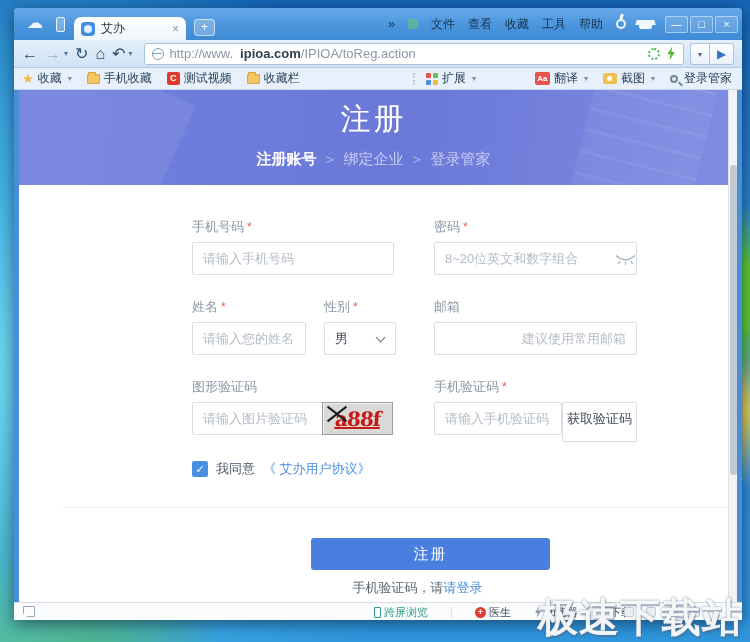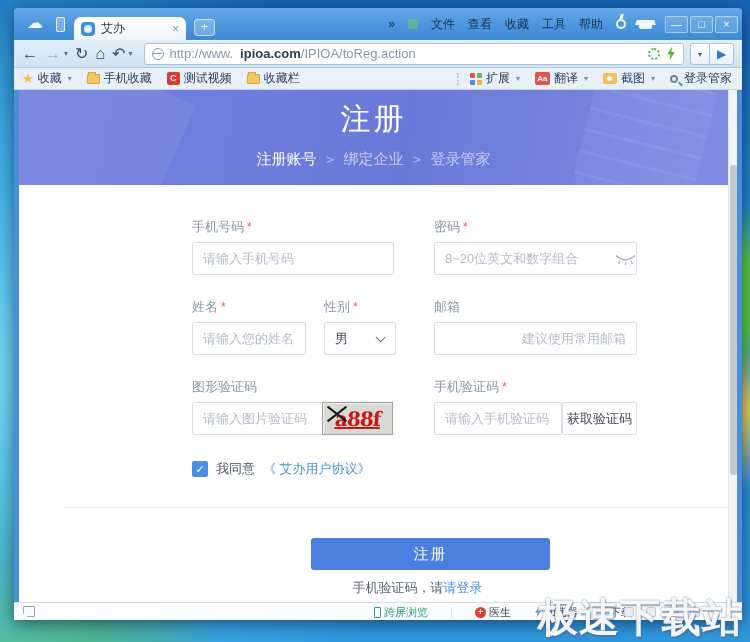--- a/index.html
+++ b/index.html
@@ -70,40 +70,40 @@
   .bm { display:flex; align-items:center; gap:4px; margin-right:15px; }
   .bm .caret { font-size:8px; color:#7b8ea2; margin-left:2px; }
   .star { color:#f6b73c; font-size:13px; line-height:1; }
   .folder { width:13px; height:10px; background:#f5c664; border:1px solid #d9a843; border-radius:1px; position:relative; }
   .folder::before { content:""; position:absolute; left:0; top:-3px; width:6px; height:3px; background:#f5c664; border:1px solid #d9a843; border-bottom:none; border-radius:1px 1px 0 0; }
   .cicon { width:13px; height:13px; background:#e03a2f; border-radius:2px; color:#fff; font-size:9px; font-weight:bold; text-align:center; line-height:13px; }
   .bm-spacer { flex:1; }
   .vdots { width:3px; height:12px; border-left:2px dotted #b9c9da; margin-right:10px; }
   .gridicon { width:12px; height:12px; display:grid; grid-template-columns:5px 5px; grid-template-rows:5px 5px; gap:2px; }
   .gridicon i { display:block; border-radius:1px; }
-  .aaicon { width:15px; height:13px; background:#e5534b; border-radius:2px; color:#fff; font-size:8px; font-weight:bold; text-align:center; line-height:13px; }
+  .aaicon { width:15px; height:13px; background:#e5534b; border-radius:2px; color:#fff; font-size:8px; font-weight:bold; text-align:center; line-height:13px;margin-left:44px; }
   .camicon { width:14px; height:11px; background:#f0c050; border-radius:2px; position:relative; }
   .camicon::after { content:""; position:absolute; left:4.5px; top:3px; width:5px; height:5px; border-radius:50%; background:#fff; }
   .magicon { width:8px; height:8px; border:2px solid #6f87a0; border-radius:50%; position:relative; margin-right:2px; }
   .magicon::after { content:""; position:absolute; left:6px; top:6px; width:5px; height:2px; background:#6f87a0; transform:rotate(45deg); }
 
   
   .viewport { position:absolute; left:5px; top:82px; width:709px; height:512px; background:#fff; overflow:hidden; }
   .scrollbar { position:absolute; left:714px; top:82px; width:9px; height:512px; background:#f2f3f5; border-left:1px solid #e2e5e8; }
   .scroll-thumb { position:absolute; left:1px; top:75px; width:7px; height:310px; background:#c3cad1; border-radius:3px; }
 
   .pageheader { position:absolute; left:0; top:0; width:709px; height:95px; overflow:hidden;
     background:linear-gradient(100deg,#7280de 0%,#6a78d8 55%,#7f8ce2 100%); }
   .hdr-streak { position:absolute; left:-40px; top:-30px; width:180px; height:220px; background:rgba(255,255,255,.07); transform:rotate(24deg); }
   .hdr-art { position:absolute; right:28px; top:-14px; width:120px; height:160px; transform:rotate(14deg);
     background:repeating-linear-gradient(180deg, rgba(255,255,255,.22) 0 3px, rgba(255,255,255,.10) 3px 22px); opacity:.5; border-radius:3px; }
   .page-title { position:absolute; left:0; top:9px; width:100%; text-align:center;
     font-size:30px; color:#ffffff; letter-spacing:3px; }
   .steps { position:absolute; left:0; top:60px; width:100%; text-align:center; font-size:15px; color:rgba(255,255,255,.62); }
-  .step-active { color:#ffffff; font-weight:normal; }
+  .step-active { color:#ffffff; font-weight:bold; }
   .step-sep { padding:0 6px; color:rgba(255,255,255,.5); }
 
   
   .form { position:absolute; left:0; top:95px; width:709px; height:417px;margin-left:44px; }
   .flabel { position:absolute; font-size:13px; color:#8b96a5; }
   .req { color:#f25555; margin-left:3px; font-size:12px; }
   .finput { position:absolute; height:33px; border:1px solid #d9dee4; border-radius:2px; background:#fff;
     font-size:13px; color:#424a56; padding:0 10px; font-family:"Liberation Sans",sans-serif; }
   .finput::placeholder { color:#b4bcc6; opacity:1; }
   .select { position:absolute; height:33px; border:1px solid #d9dee4; border-radius:2px; background:#fff;
@@ -111,21 +111,21 @@
   .select .chev { position:absolute; right:11px; top:11px; width:7px; height:7px;
     border-right:1.5px solid #6b7684; border-bottom:1.5px solid #6b7684; transform:rotate(45deg); }
   .eye { position:absolute; left:551px; top:68px; }
   .captcha { position:absolute; left:259px; top:217px; width:71px; height:33px; background:#d9d9d5;
     border:1px solid #9aa0a0; box-shadow:inset 1px 1px 0 #f0f0ec; display:flex; align-items:center; justify-content:center; }
   .captcha-text { font-family:"DejaVu Serif", serif; font-weight:bold; font-size:20px; letter-spacing:-1px;
     color:#c71717; text-decoration:underline; transform:skewX(-4deg); }
   .xline { position:absolute; width:24px; height:2px; background:#1b1b1b; left:2px; }
   .xline.a { top:10px; transform:rotate(38deg); }
   .xline.b { top:10px; transform:rotate(-38deg); }
-  .smsbtn { position:absolute; left:499px; top:217px; width:75px; height:33px; background:#fff;
+  .smsbtn { position:absolute; left:499px; top:217px; width:75px; height:40px; background:#fff;
     border:1px solid #d9dee4; border-radius:2px; font-size:13px; color:#444b55; text-align:center; line-height:31px; }
   .checkrow { position:absolute; left:129px; top:275px; display:flex; align-items:center; gap:8px; font-size:13px; }
   .checkbox { width:16px; height:16px; background:#4a90e2; border-radius:2px; color:#fff; font-size:11px; text-align:center; line-height:16px; }
   .agree-text { color:#4a5568; }
   .agree-link { color:#4a90e2; }
   .fdivider { position:absolute; left:0; top:322px; width:709px; height:1px; background:#eef1f4; }
   .submit { position:absolute; left:248px; top:353px; width:239px; height:32px; background:#4a7fe0;
     border-radius:3px; color:#fff; font-size:15px; text-align:center; line-height:32px; letter-spacing:2px; }
   .loginrow { position:absolute; left:0; top:394px; width:709px; text-align:center; font-size:13px; color:#5a6470; }
   .loginrow a { color:#4a90e2; text-decoration:none; }

